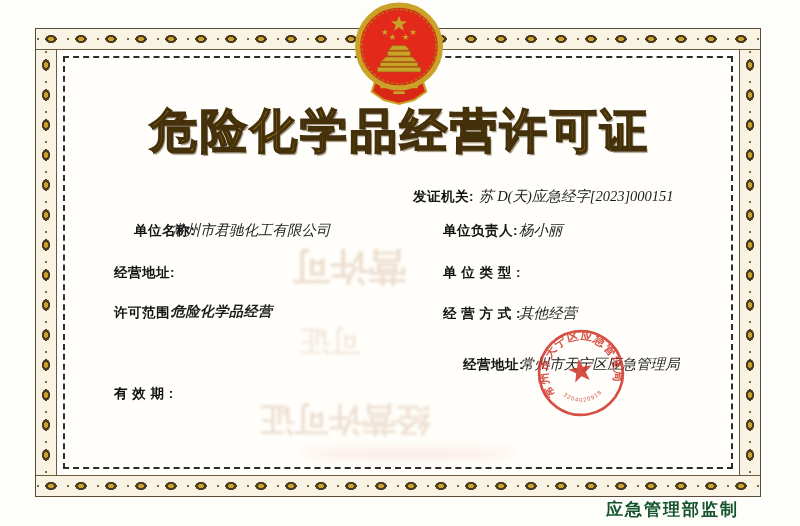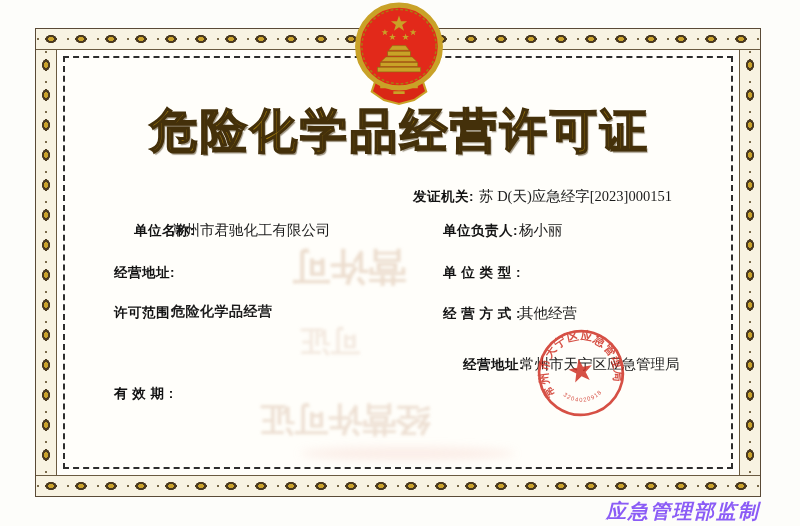--- a/index.html
+++ b/index.html
@@ -36,23 +36,23 @@
   .orn.right{right:0;border-left:1px solid #6a5a40;}
   .dash-frame{position:absolute;left:27px;top:27px;right:27px;bottom:27px;border:2px dashed #2d2d2d;}
   
   .title{
     position:absolute;left:0;right:0;top:104px;text-align:center;
     font-size:47px;font-weight:bold;letter-spacing:3px;line-height:1.15;
     color:#a8810e;-webkit-text-stroke:1.6px #44300a;
     text-shadow:1.5px 2px 1px rgba(58,40,6,.5);
   }
   .lbl{position:absolute;font-weight:bold;font-size:13.5px;color:#121212;letter-spacing:.5px;white-space:nowrap;}
-  .val{position:absolute;font-family:"Liberation Serif",serif;font-size:14.5px;color:#1c1c1c;white-space:nowrap;}
+  .val{position:absolute;font-family:"Liberation Serif",serif;font-size:14.5px;color:#1c1c1c;white-space:nowrap;font-style:italic;}
   .val.bold-heiti{font-family:"Liberation Sans",sans-serif;font-weight:bold;font-size:14px;letter-spacing:.5px;}
-  .footer-note{position:absolute;left:606px;top:498px;font-weight:bold;font-size:20px;letter-spacing:2px;color:#8b5cf6;white-space:nowrap;font-style:italic;}
+  .footer-note{position:absolute;left:606px;top:498px;font-weight:bold;font-size:17px;letter-spacing:2px;color:#14532d;white-space:nowrap;}
   
   .emblem{position:absolute;left:352px;top:2px;width:94px;height:106px;z-index:5;}
   .seal{position:absolute;left:536px;top:328px;width:90px;height:90px;transform:rotate(-10deg);opacity:.85;z-index:4;}
   
   .ghost{position:absolute;font-family:"Liberation Serif",serif;font-weight:bold;
     transform:rotate(180deg);filter:blur(1.6px);white-space:nowrap;pointer-events:none;}
   .ghost.g1{left:292px;top:241px;font-size:38px;color:rgba(195,152,115,.32);}
   .ghost.g2{left:300px;top:320px;font-size:30px;color:rgba(200,160,130,.22);}
   .ghost.g3{left:260px;top:396px;font-size:34px;color:rgba(195,152,120,.30);}
   .smudge{position:absolute;left:300px;top:447px;width:215px;height:13px;border-radius:50%;

